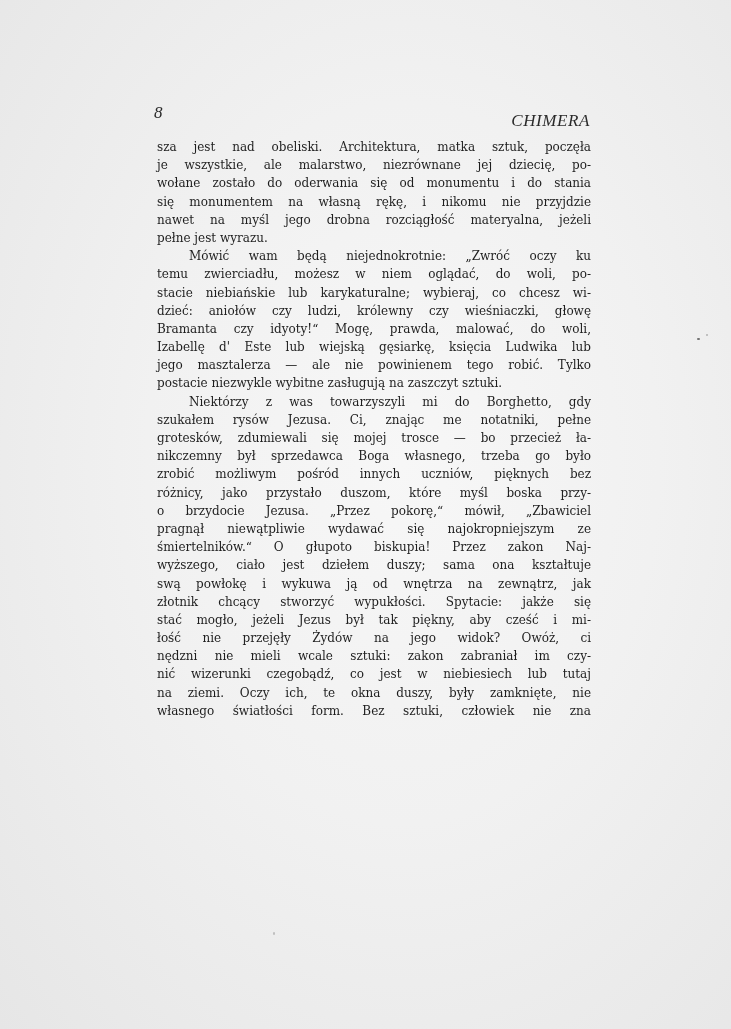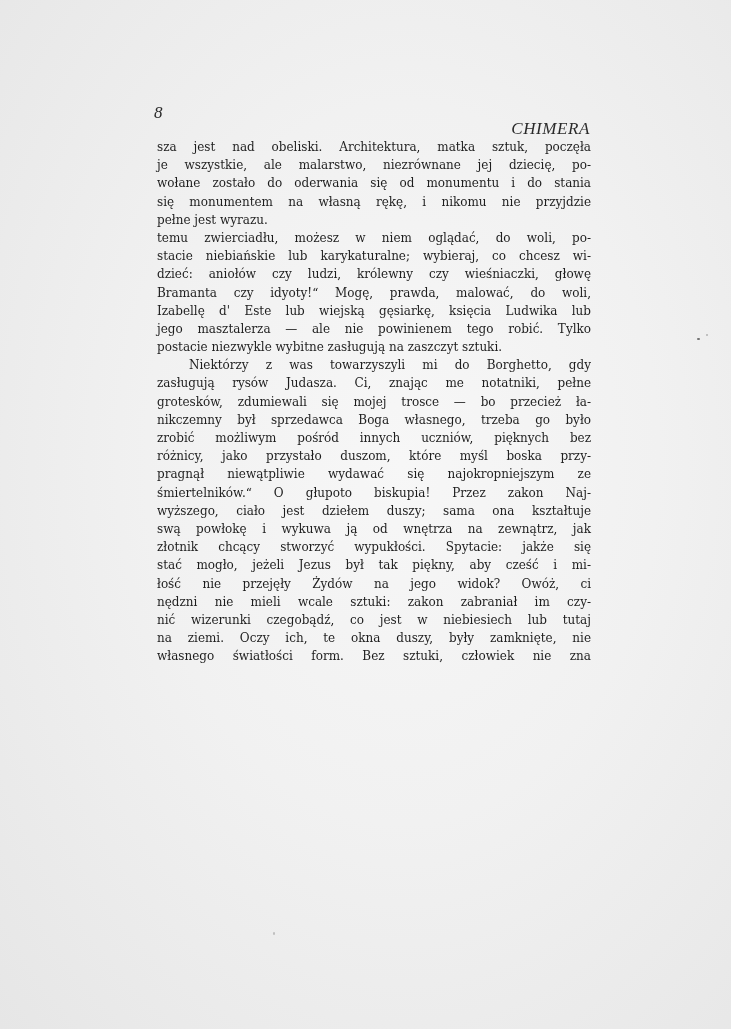--- a/index.html
+++ b/index.html
@@ -33,21 +33,21 @@
       top: 103px;
       left: 154px;
       width: 436px;
       height: 24px;
       font-family: "Liberation Serif", "DejaVu Serif", serif;
       font-style: italic;
       font-size: 17px;
       color: #2a2a2a;
     }
     .running-head .folio { position: absolute; left: 0; top: 0; }
-    .running-head .title { position: absolute; right: 0; top: 16px; letter-spacing: .6px; }
+    .running-head .title { position: absolute; right: 0; top: 8px; letter-spacing: .6px; }
     .text-block {
       position: absolute;
       top: 138px;
       left: 157px;
       width: 434px;
       font-family: "DejaVu Serif", "Liberation Serif", serif;
       font-size: 12px;
       line-height: 18.2px;
       color: #1e1e1e;
     }
@@ -75,38 +75,41 @@
     <span class="folio">8</span>
     <span class="title">CHIMERA</span>
   </div>
 
   <div class="text-block" id="text-block">
       <div class="para">
         <span class="line">sza jest nad obeliski.  Architektura, matka sztuk, poczęła</span>
         <span class="line">je wszystkie, ale malarstwo, niezrównane jej dziecię, po-</span>
         <span class="line">wołane zostało do oderwania się od monumentu i do stania</span>
         <span class="line">się monumentem na własną rękę, i nikomu nie przyjdzie</span>
+        <span class="line">nawet na myśl jego drobna rozciągłość materyalna, jeżeli</span>
         <span class="line last">pełne jest wyrazu.</span>
       </div>
       <div class="para">
+        <span class="line indent">Mówić wam będą niejednokrotnie: „Zwróć oczy ku</span>
         <span class="line">temu zwierciadłu, możesz w niem oglądać, do woli, po-</span>
         <span class="line">stacie niebiańskie lub karykaturalne; wybieraj, co chcesz wi-</span>
         <span class="line">dzieć: aniołów czy ludzi, królewny czy wieśniaczki, głowę</span>
         <span class="line">Bramanta czy idyoty!“  Mogę, prawda, malować, do woli,</span>
         <span class="line">Izabellę d' Este lub wiejską gęsiarkę, księcia Ludwika lub</span>
         <span class="line">jego masztalerza — ale nie powinienem tego robić. Tylko</span>
         <span class="line last">postacie niezwykle wybitne zasługują na zaszczyt sztuki.</span>
       </div>
       <div class="para">
         <span class="line indent">Niektórzy z was towarzyszyli mi do Borghetto, gdy</span>
-        <span class="line">zasługują rysów Judasza.  Ci, znając me notatniki, pełne</span>
+        <span class="line">szukałem rysów Jezusa.  Ci, znając me notatniki, pełne</span>
         <span class="line">grotesków, zdumiewali się mojej trosce — bo przecież ła-</span>
         <span class="line">nikczemny był sprzedawca Boga własnego, trzeba go było</span>
         <span class="line">zrobić możliwym pośród innych uczniów, pięknych bez</span>
         <span class="line">różnicy, jako przystało duszom, które myśl boska przy-</span>
+        <span class="line">o brzydocie Jezusa.  „Przez pokorę,“ mówił, „Zbawiciel</span>
         <span class="line">pragnął niewątpliwie wydawać się najokropniejszym ze</span>
         <span class="line">śmiertelników.“  O głupoto biskupia!  Przez zakon Naj-</span>
         <span class="line">wyższego, ciało jest dziełem duszy; sama ona kształtuje</span>
         <span class="line">swą powłokę i wykuwa ją od wnętrza na zewnątrz, jak</span>
         <span class="line">złotnik chcący stworzyć wypukłości.  Spytacie: jakże się</span>
         <span class="line">stać mogło, jeżeli Jezus był tak piękny, aby cześć i mi-</span>
         <span class="line">łość nie przejęły Żydów na jego widok?  Owóż, ci</span>
         <span class="line">nędzni nie mieli wcale sztuki: zakon zabraniał im czy-</span>
         <span class="line">nić wizerunki czegobądź, co jest w niebiesiech lub tutaj</span>
         <span class="line">na ziemi.  Oczy ich, te okna duszy, były zamknięte, nie</span>

